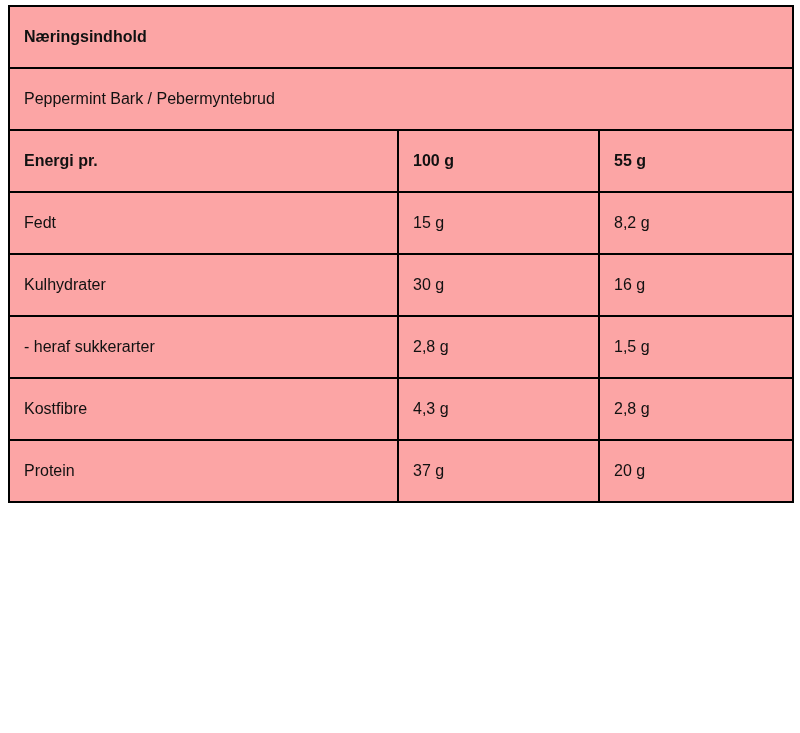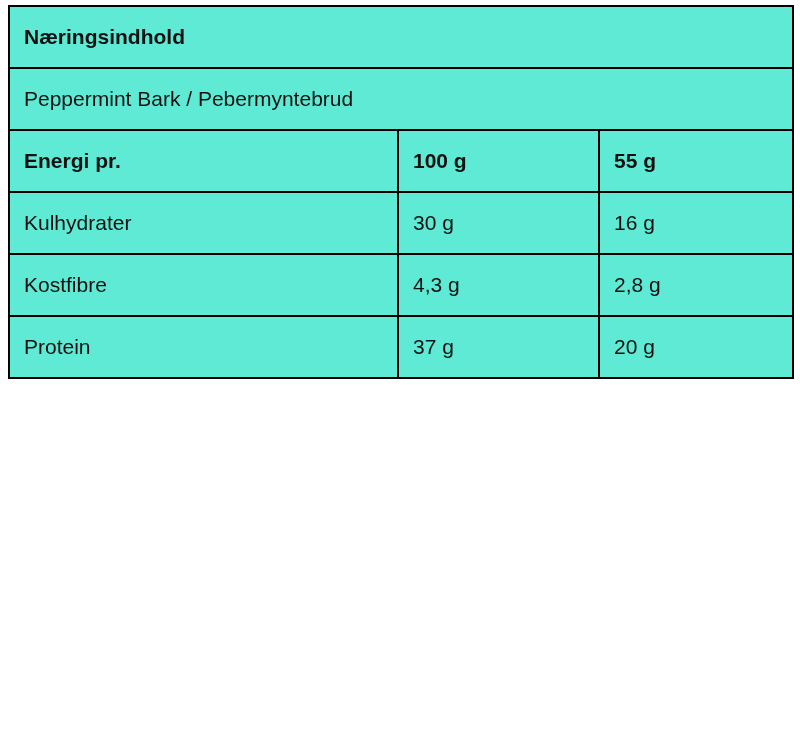--- a/index.html
+++ b/index.html
@@ -24,26 +24,26 @@
     width: 784px;
     background: #ffffff;
   }
   col.c1 { width: 389px; }
   col.c2 { width: 201px; }
   col.c3 { width: 194px; }
   table.nutrition-table th,
   table.nutrition-table td {
     border: 2px solid #000000;
     padding: 13px 14px;
-    font-size: 21px;
+    font-size: 16px;
     line-height: 34px;
     color: #111111;
     text-align: left;
     vertical-align: top;
-    background: #5eead4;
+    background: #fca5a5;
     overflow: hidden;
     word-wrap: break-word;
   }
   table.nutrition-table th {
     font-weight: 700;
   }
   table.nutrition-table td {
     font-weight: 400;
   }
 </style>
@@ -63,23 +63,33 @@
       </tr>
       <tr>
         <td colspan="3">Peppermint Bark / Pebermyntebrud</td>
       </tr>
       <tr>
         <th>Energi pr.</th>
         <th>100 g</th>
         <th>55 g</th>
       </tr>
       <tr>
+        <td>Fedt</td>
+        <td>15 g</td>
+        <td>8,2 g</td>
+      </tr>
+      <tr>
         <td>Kulhydrater</td>
         <td>30 g</td>
         <td>16 g</td>
+      </tr>
+      <tr>
+        <td>- heraf sukkerarter</td>
+        <td>2,8 g</td>
+        <td>1,5 g</td>
       </tr>
       <tr>
         <td>Kostfibre</td>
         <td>4,3 g</td>
         <td>2,8 g</td>
       </tr>
       <tr>
         <td>Protein</td>
         <td>37 g</td>
         <td>20 g</td>

